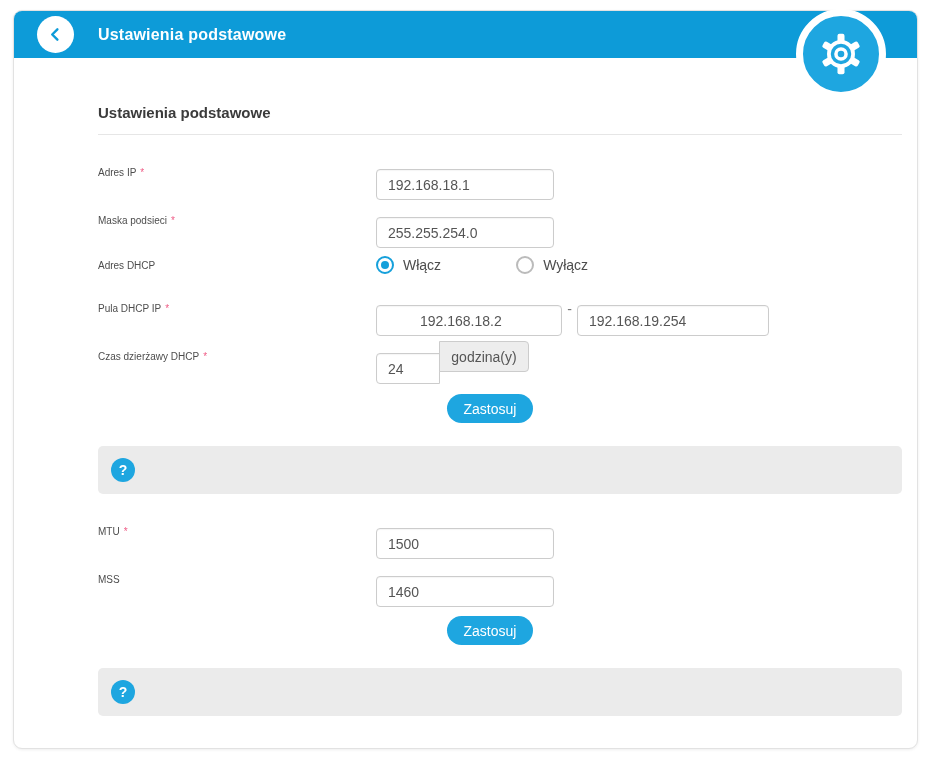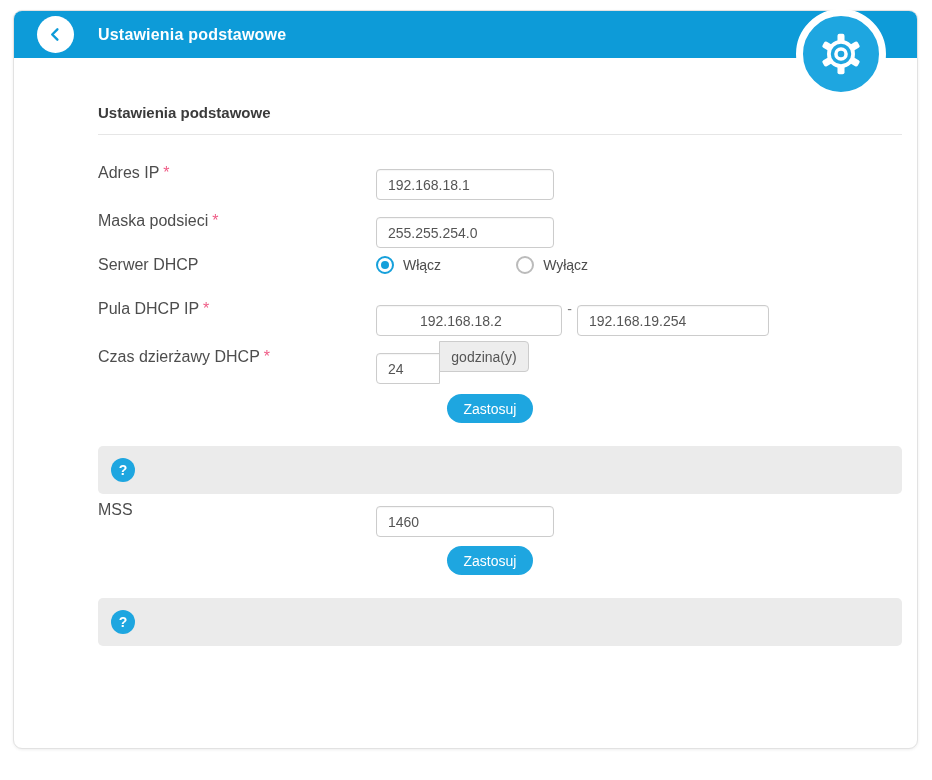--- a/index.html
+++ b/index.html
@@ -14,21 +14,21 @@
   .header-title{margin-left:24px;color:#fff;font-size:16px;font-weight:bold;letter-spacing:.2px;}
   .gear-btn{position:absolute;top:-2px;right:31px;width:76px;height:76px;border-radius:50%;
             background:#1ea6e0;border:7px solid #fff;display:flex;align-items:center;justify-content:center;cursor:pointer;}
   
   .content{margin:0 15px 0 84px;}
   .section-title{margin:46px 0 0 0;font-size:15px;font-weight:bold;color:#3b3b3b;}
   .divider{margin-top:13px;height:1px;background:#e6e6e6;}
   .row{display:flex;align-items:center;height:31px;margin-bottom:17px;}
   .row.first{margin-top:22px;}
   .row.radio-row{height:24px;margin-bottom:16px;}
-  .label-cell{width:278px;font-size:16px;color:#4d4d4d;flex-shrink:0;}
+  .label-cell{width:278px;font-size:10px;color:#4d4d4d;flex-shrink:0;}
   .req{color:#ef5c86;margin-left:4px;}
   .input-cell{display:flex;align-items:center;}
   .txt{box-sizing:border-box;height:31px;width:178px;border:1px solid #ccc;border-radius:4px;
        padding:0 11px;font-size:14px;color:#555;font-family:"Liberation Sans",sans-serif;outline:none;
        box-shadow:inset 0 1px 1px rgba(0,0,0,.04);margin-top:24px;}
   .txt.pool1{width:186px;padding-left:43px;}
   .txt.pool2{width:192px;}
   .dash{width:15px;text-align:center;color:#777;font-size:14px;}
   .group .txt{width:64px;border-radius:4px 0 0 4px;}
   .addon{box-sizing:border-box;height:31px;width:90px;margin-left:-1px;background:#ededed;border:1px solid #ccc;
@@ -100,21 +100,21 @@
         <div class="label-cell">
           <span>Maska podsieci</span><span class="req">*</span>
         </div>
         <div class="input-cell">
           <input class="txt" type="text" value="255.255.254.0" style="">
         </div>
       </div>
 
       <div class="row radio-row">
         <div class="label-cell">
-          <span>Serwer DHCP</span>
+          <span>Adres DHCP</span>
         </div>
         <div class="input-cell">
           <span class="radio-group">
             <span class="radio checked">
                 <span class="dot"></span>
               </span>
             <span class="radio-label">Włącz</span>
           </span>
           <span class="radio-group off">
             <span class="radio"></span>
@@ -145,20 +145,28 @@
       </div>
 
       <div class="btn-row">
         <button class="apply-btn">Zastosuj</button>
       </div>
 
       <div class="help-bar">
         <span class="help-icon">?</span>
       </div>
 
+      <div class="row mtu-row">
+        <div class="label-cell">
+          <span>MTU</span><span class="req">*</span>
+        </div>
+        <div class="input-cell">
+          <input class="txt" type="text" value="1500" style="">
+        </div>
+      </div>
 
       <div class="row">
         <div class="label-cell">
           <span>MSS</span>
         </div>
         <div class="input-cell">
           <input class="txt" type="text" value="1460" style="">
         </div>
       </div>
 

